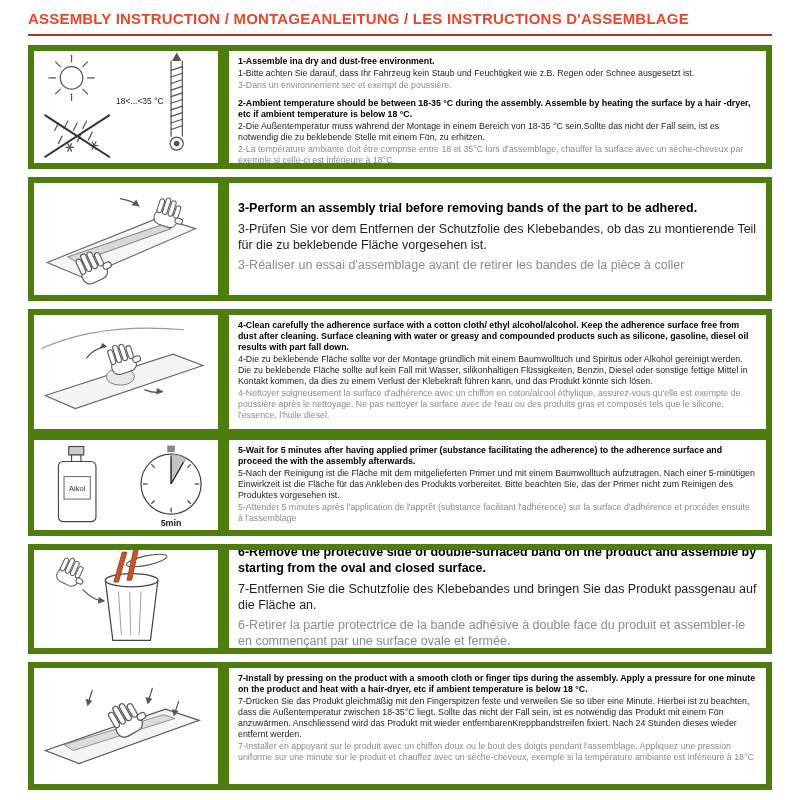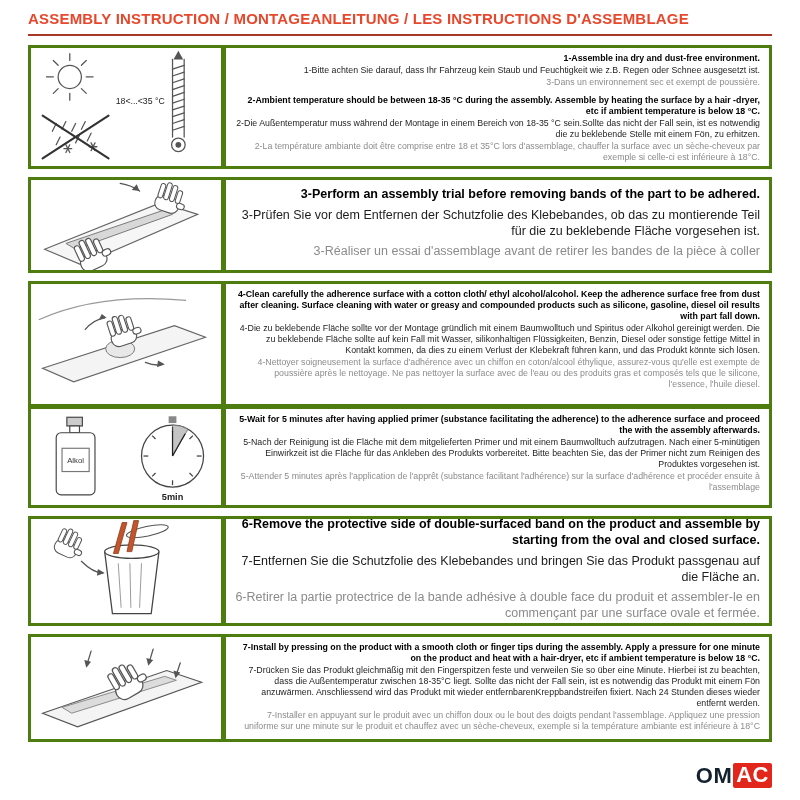--- a/index.html
+++ b/index.html
@@ -23,21 +23,21 @@
   .header-rule {
     border: none;
     border-top: 2px solid #a8382a;
     margin-bottom: 9px;
   }
 
   .row { display: flex; align-items: stretch; }
   .row + .row { margin-top: 8px; }
   .row.joined { margin-top: -1px; }
 
-  .cell { border: 3px solid #4d7c0f; background: #fff; text-align: right; }
+  .cell { border: 6px solid #4d7c0f; background: #fff; }
   .cell-ill {
     flex: 0 0 196px;
     width: 196px;
     display: flex;
     align-items: center;
     justify-content: center;
     overflow: hidden;
   }
   .cell-text {
     flex: 1;
@@ -51,25 +51,25 @@
 
   .small p { font-size: 8.8px; line-height: 1.25; margin-bottom: 1px; }
   .big p   { font-size: 12.5px; line-height: 1.27; margin-bottom: 5px; }
   .group + .group { margin-top: 6px; }
 
   .t-en { font-weight: bold; color: #000; }
   .t-de { font-weight: normal; color: #1d1d1d; }
   .t-fr { font-weight: normal; color: #8b8b8b; }
 
   #row-env   { height: 124px; }
-  #row-trial { height: 96px; }
+  #row-trial { height: 124px; }
   #row-clean { height: 126px; }
   #row-primer{ height: 102px; }
   #row-band  { height: 110px; }
-  #row-press { height: 108px; }
+  #row-press { height: 128px; }
 
   svg { display: block; }
   svg text { font-family: "Liberation Sans", sans-serif; }
   .ln { stroke: #555; fill: none; stroke-width: 1.3; stroke-linecap: round; }
 
   .footer { padding: 5px 28px 0 28px; text-align: right; }
   .logo {
     display: inline-flex;
     align-items: center;
     font-weight: bold;

